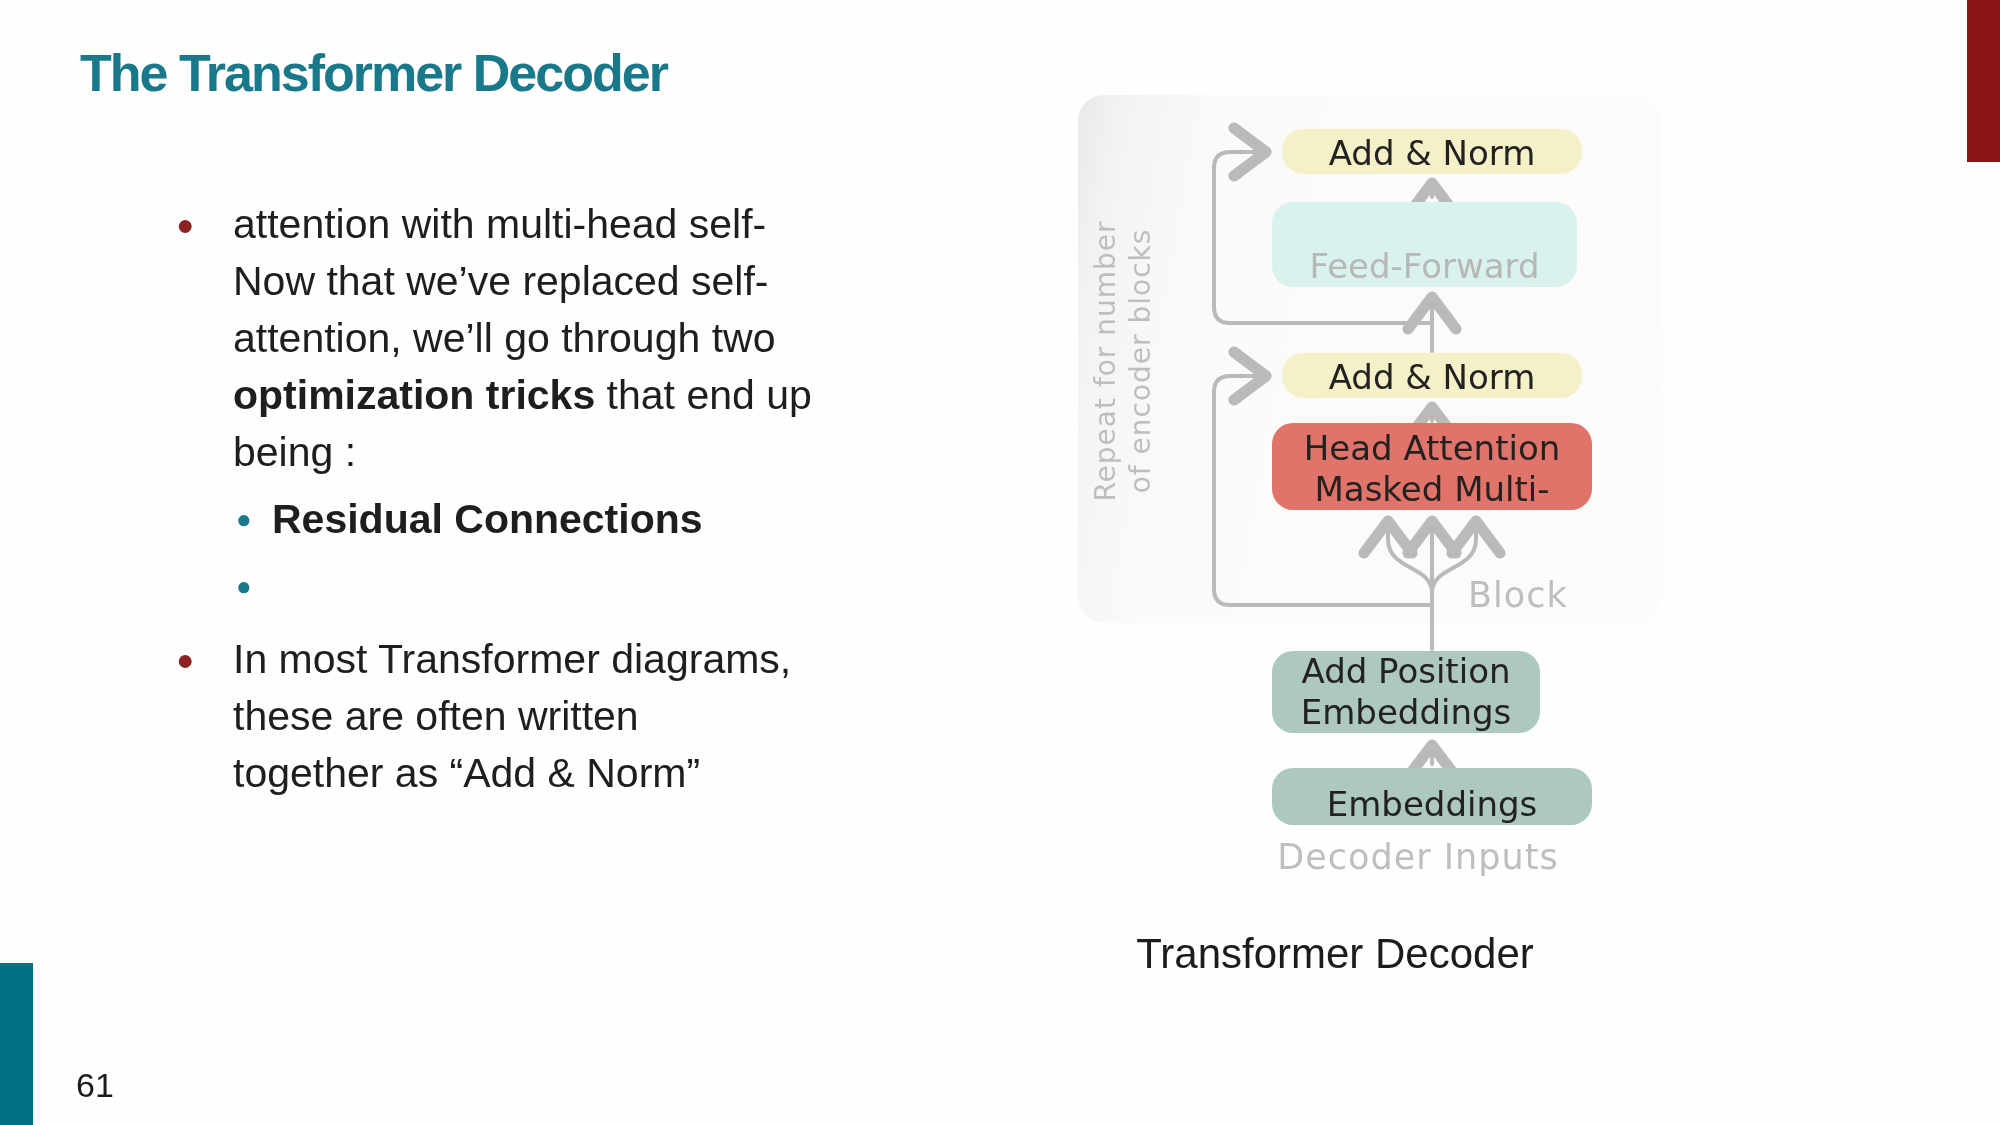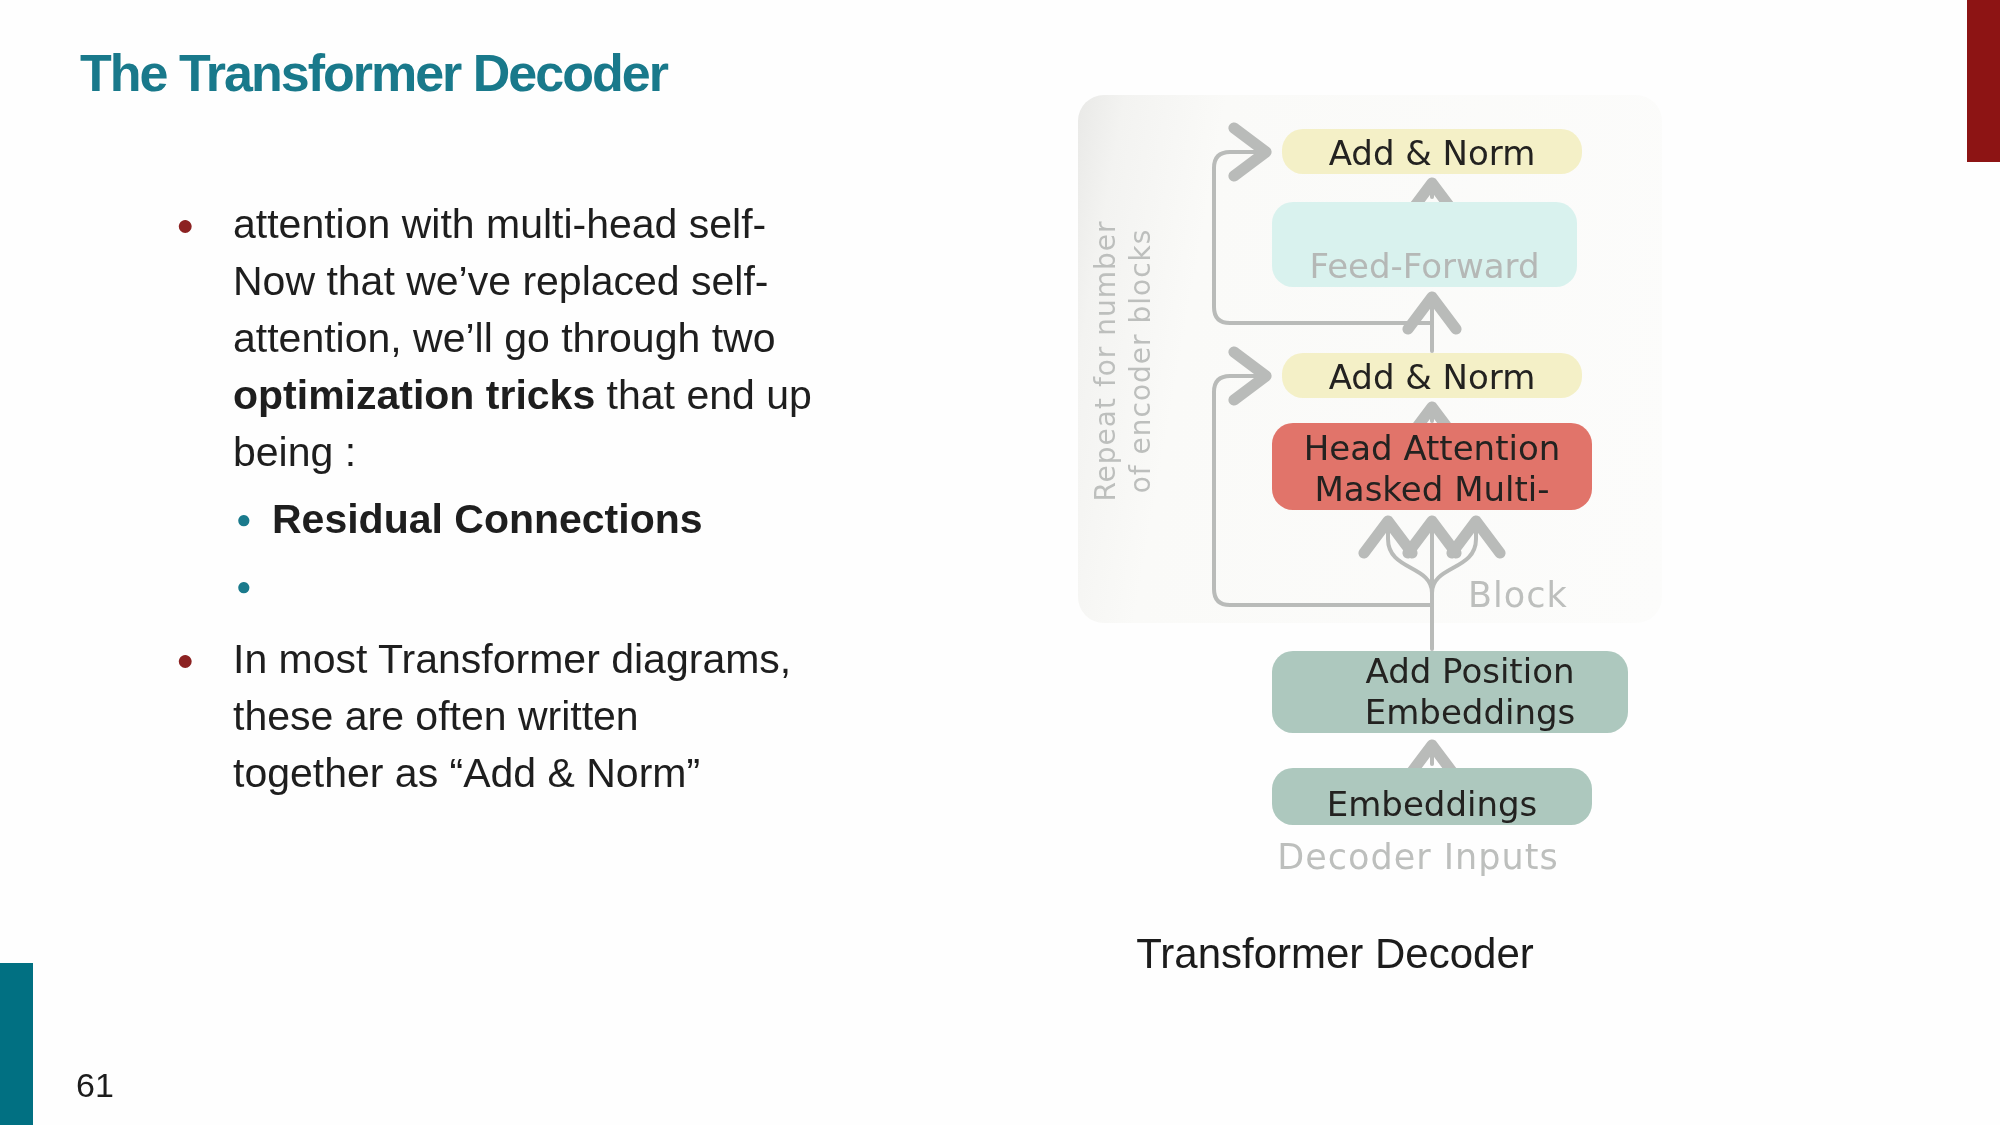--- a/index.html
+++ b/index.html
@@ -47,21 +47,21 @@
   .box{
     position:absolute; display:flex; flex-direction:column; justify-content:flex-end;
     border-radius:21px; text-align:center;
     font-family:"DejaVu Sans", sans-serif; font-size:34px; line-height:41px;
     color:var(--box-text);
   }
   .box.an1{left:204px; top:34px;  width:300px; height:45px; background:var(--box-yellow);}
   .box.ff {left:194px; top:107px; width:305px; height:85px; background:var(--box-cyan); color:var(--ff-text);}
   .box.an2{left:204px; top:258px; width:300px; height:45px; background:var(--box-yellow);}
   .box.mmha{left:194px; top:328px; width:320px; height:87px; background:var(--box-salmon);}
-  .box.ape{left:194px; top:556px; width:316px; height:82px; background:var(--box-green);padding-left:40px;}
+  .box.ape{left:194px; top:556px; width:268px; height:82px; background:var(--box-green);}
   .box.emb{left:194px; top:673px; width:320px; height:57px; background:var(--box-green);}
   .lbl{position:absolute; font-family:"DejaVu Sans", sans-serif; font-size:35px; color:var(--gray-label); letter-spacing:1px;}
   .block-lbl{left:390px; top:480px;}
   .inputs-lbl{left:180px; top:742px; width:320px; text-align:center;}
 
   .caption{position:absolute; left:1035px; top:930px; width:600px; text-align:center; font-size:42px; color:#1c1c1c;}
   .page-num{position:absolute; left:76px; top:1066px; font-size:34px; color:#1c1c1c;}
 </style>
 </head>
 <body>

